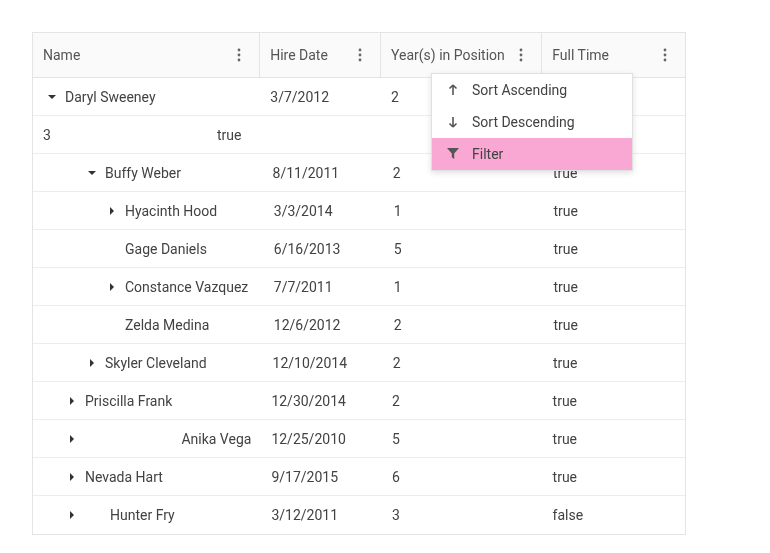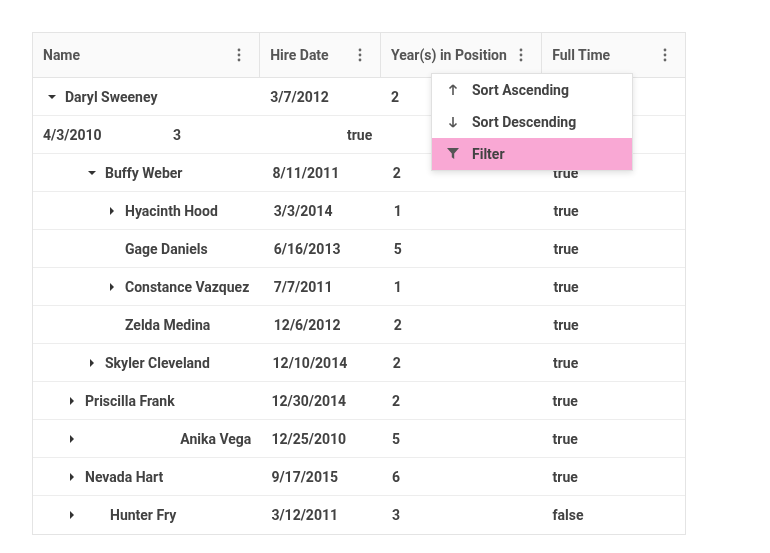--- a/index.html
+++ b/index.html
@@ -8,21 +8,20 @@
     padding: 32px;
     font-family: -apple-system, BlinkMacSystemFont, "Segoe UI", Roboto, Helvetica, Arial, sans-serif;
     font-size: 14px;
     color: #424242;
     background: #fff;
   }
   .treelist {
     border: 1px solid #e4e4e4;
     width: 654px;
     position: relative;
-    font-weight: bold;
   }
   .header-row {
     display: flex;
     background: #fafafa;
     border-bottom: 1px solid #e4e4e4;
     height: 45px;
     align-items: center;
   }
   .col {
     display: flex;
@@ -169,23 +168,20 @@
           <span>3/7/2012</span>
         </div>
         <div class="cell col-years">
           <span>2</span>
         </div>
         <div class="cell col-full">
           <span>true</span>
         </div>
       </div>
       <div class="data-row">
-        <div class="cell col-hire">
-          <span>4/3/2010</span>
-        </div>
         <div class="cell col-years">
           <span>3</span>
         </div>
         <div class="cell col-full">
           <span>true</span>
         </div>
       </div>
       <div class="data-row">
         <div class="cell col-name" style="padding-left: 52px;">
           <span class="expander">

